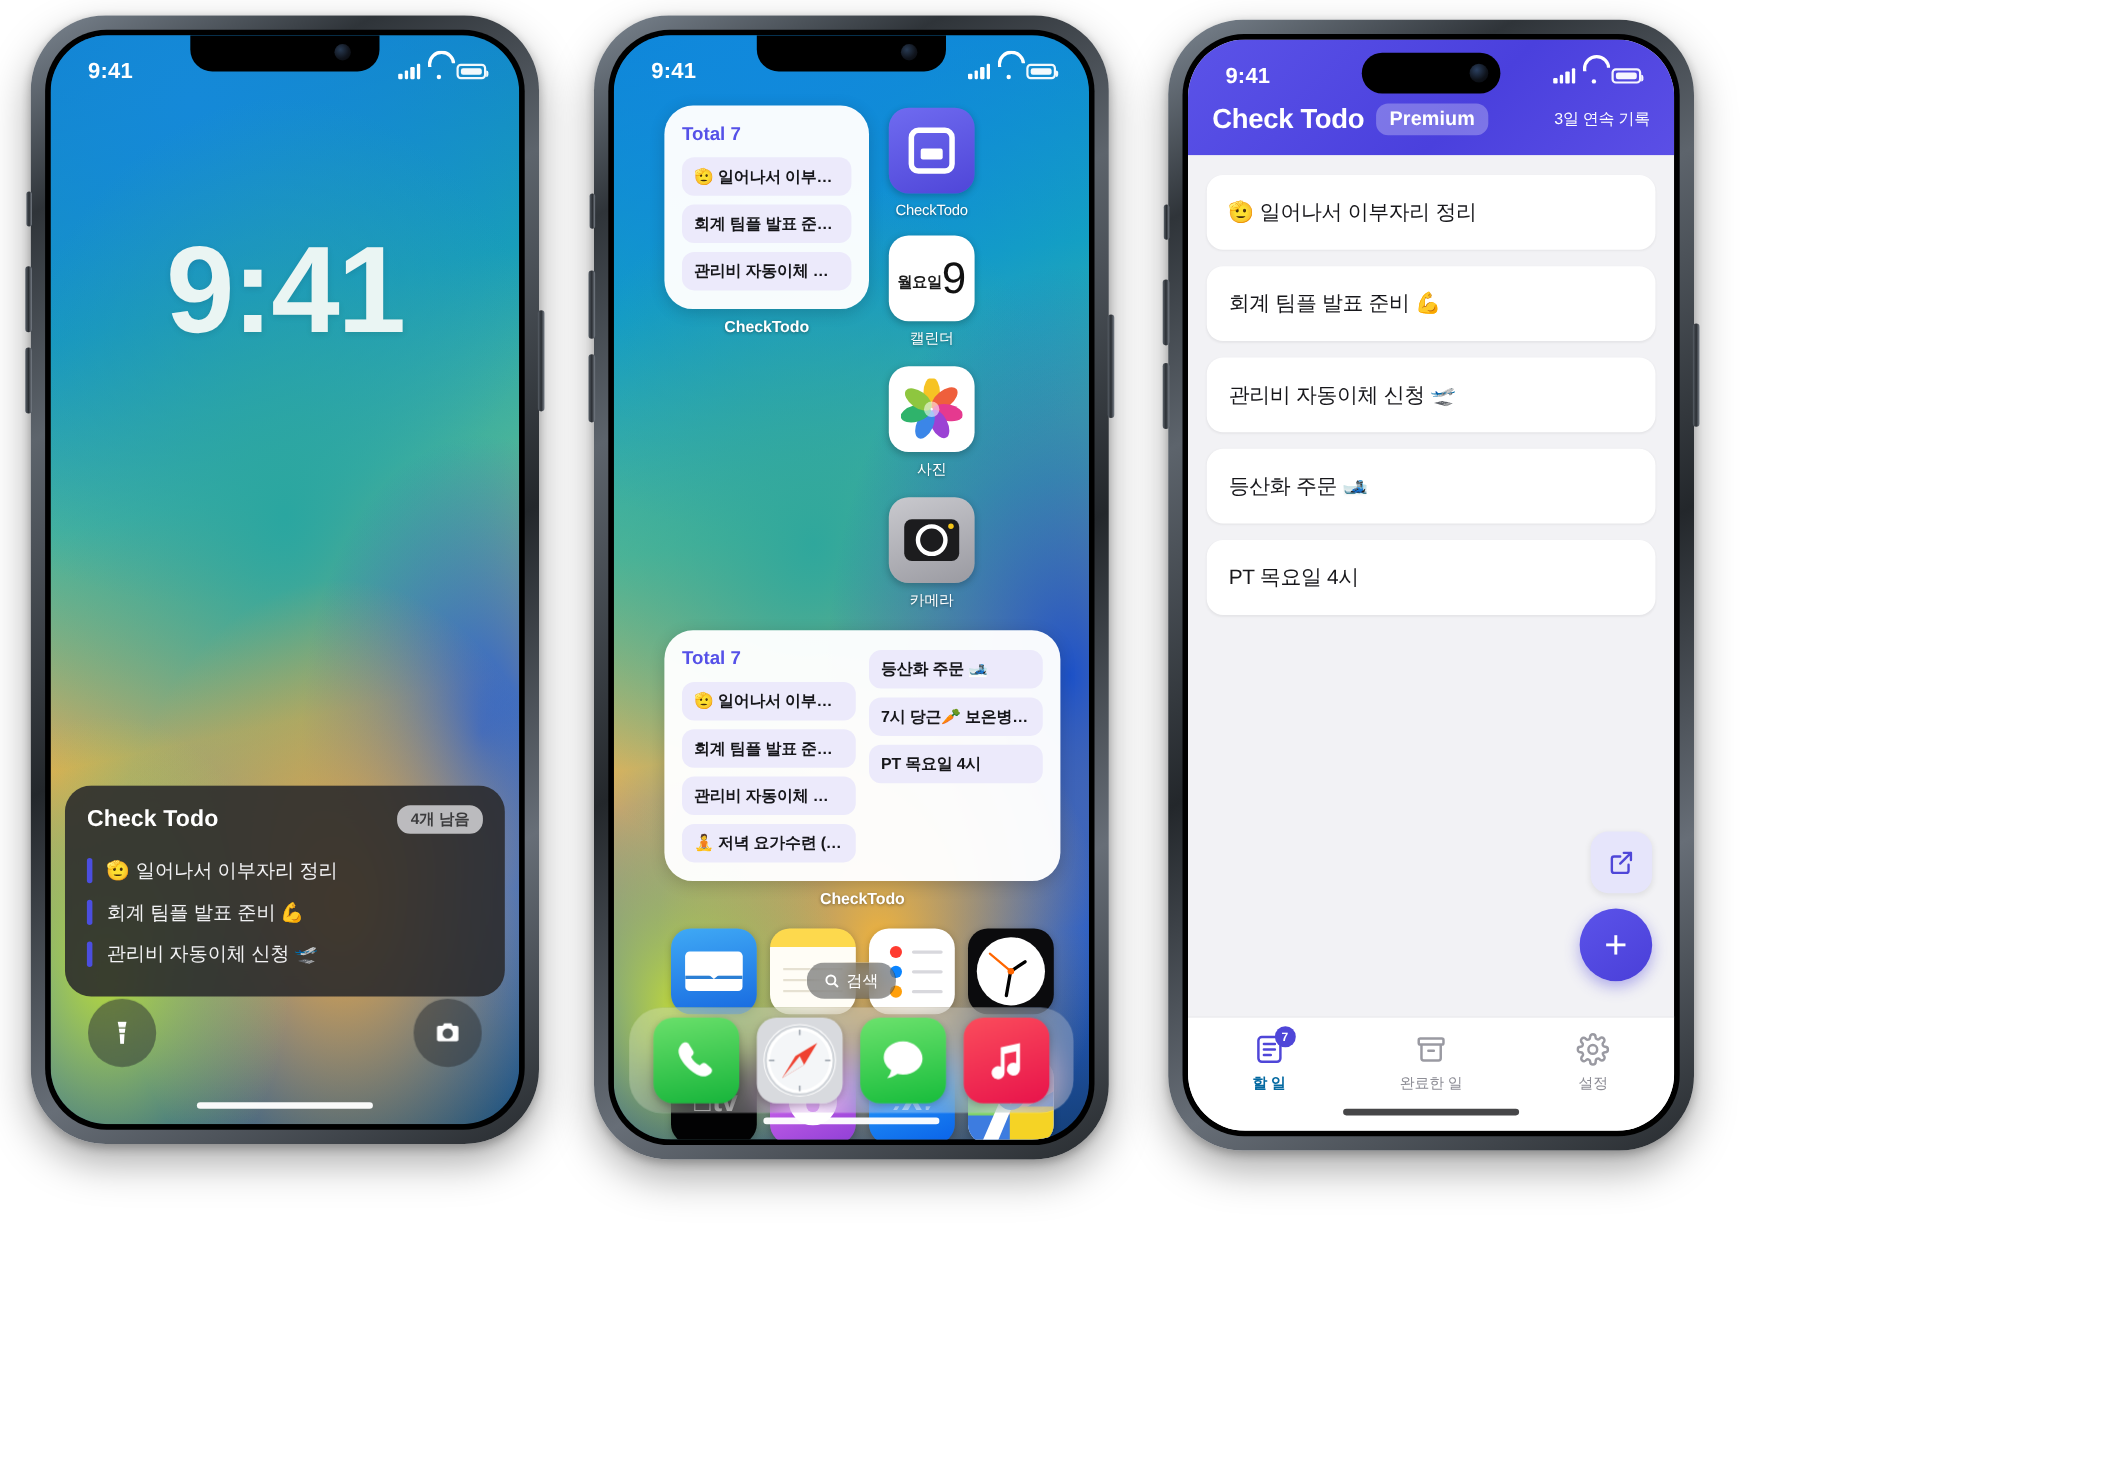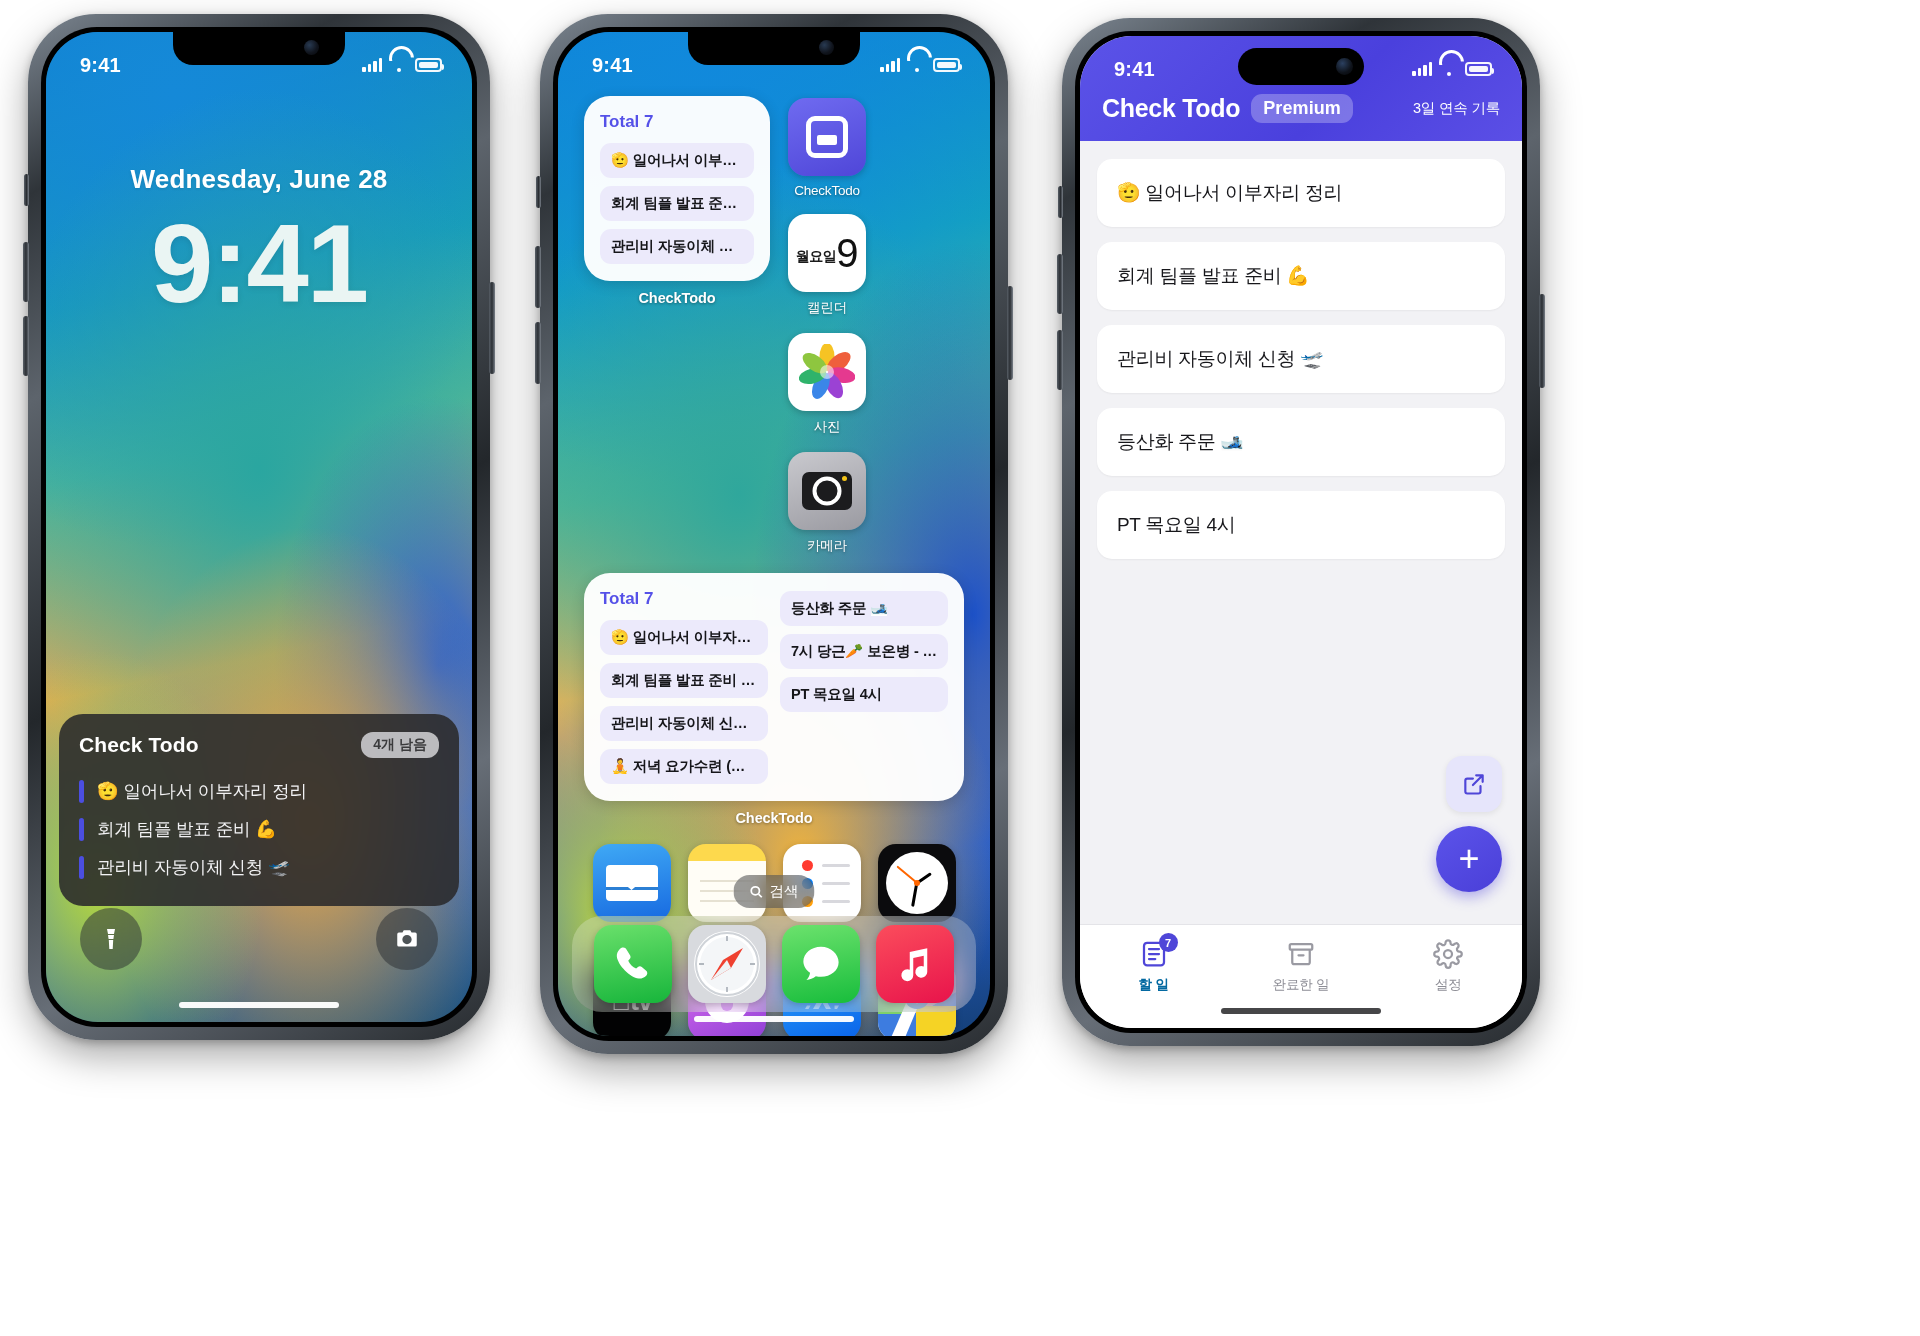--- a/index.html
+++ b/index.html
@@ -126,21 +126,21 @@
   .lock-actions { position:absolute; bottom:52px; left:0; right:0; display:flex;
     justify-content:space-between; padding: 0 34px; }
   .lock-btn { width:62px;height:62px;border-radius:50%;
     background: rgba(44,48,52,.52); backdrop-filter: blur(10px);
     display:flex;align-items:center;justify-content:center; color:#fff; font-size:24px;}
   .home-ind { position:absolute; bottom:14px; left:50%; transform:translateX(-50%);
     width: 160px; height:6px; border-radius:4px; background:#fff; opacity:.96; }
   .home-ind.dark { background:#1d1d20; opacity:.82; }
 
   
-  .hs { position:absolute; inset:0; padding: 64px 26px 0 26px; }
+  .hs { position:absolute; inset:0; padding: 64px 26px 0 26px; margin-left: 20px; }
   .widget {
     background: rgba(255,255,255,.97);
     border-radius: 26px;
     box-shadow: 0 3px 14px rgba(0,0,0,.16);
     padding: 16px 16px 17px 16px;
   }
   .widget-total { color:#5551e8; font-size:17px; font-weight:700; margin-bottom: 11px; }
   .wchip {
     background:#eceafb; border-radius:11px; padding: 8px 11px;
     font-size:14.5px; font-weight:600; color:#16161a;
@@ -300,21 +300,20 @@
                 <i></i>
                 <i></i>
               </div>
             <div class="wifi"></div>
             <div class="batt">
                 <i></i>
               </div>
           </div>
         </div>
 
-        <div class="lock-date">Wednesday, June 28</div>
         <div class="lock-time">9:41</div>
 
         <div class="notif">
           <div class="notif-head">
             <div class="notif-title">Check Todo</div>
             <div class="notif-badge">4개 남음</div>
           </div>
           <div class="notif-item">
             <span class="notif-bar"></span>
             <span class="notif-text">🫡 일어나서 이부자리 정리</span>

